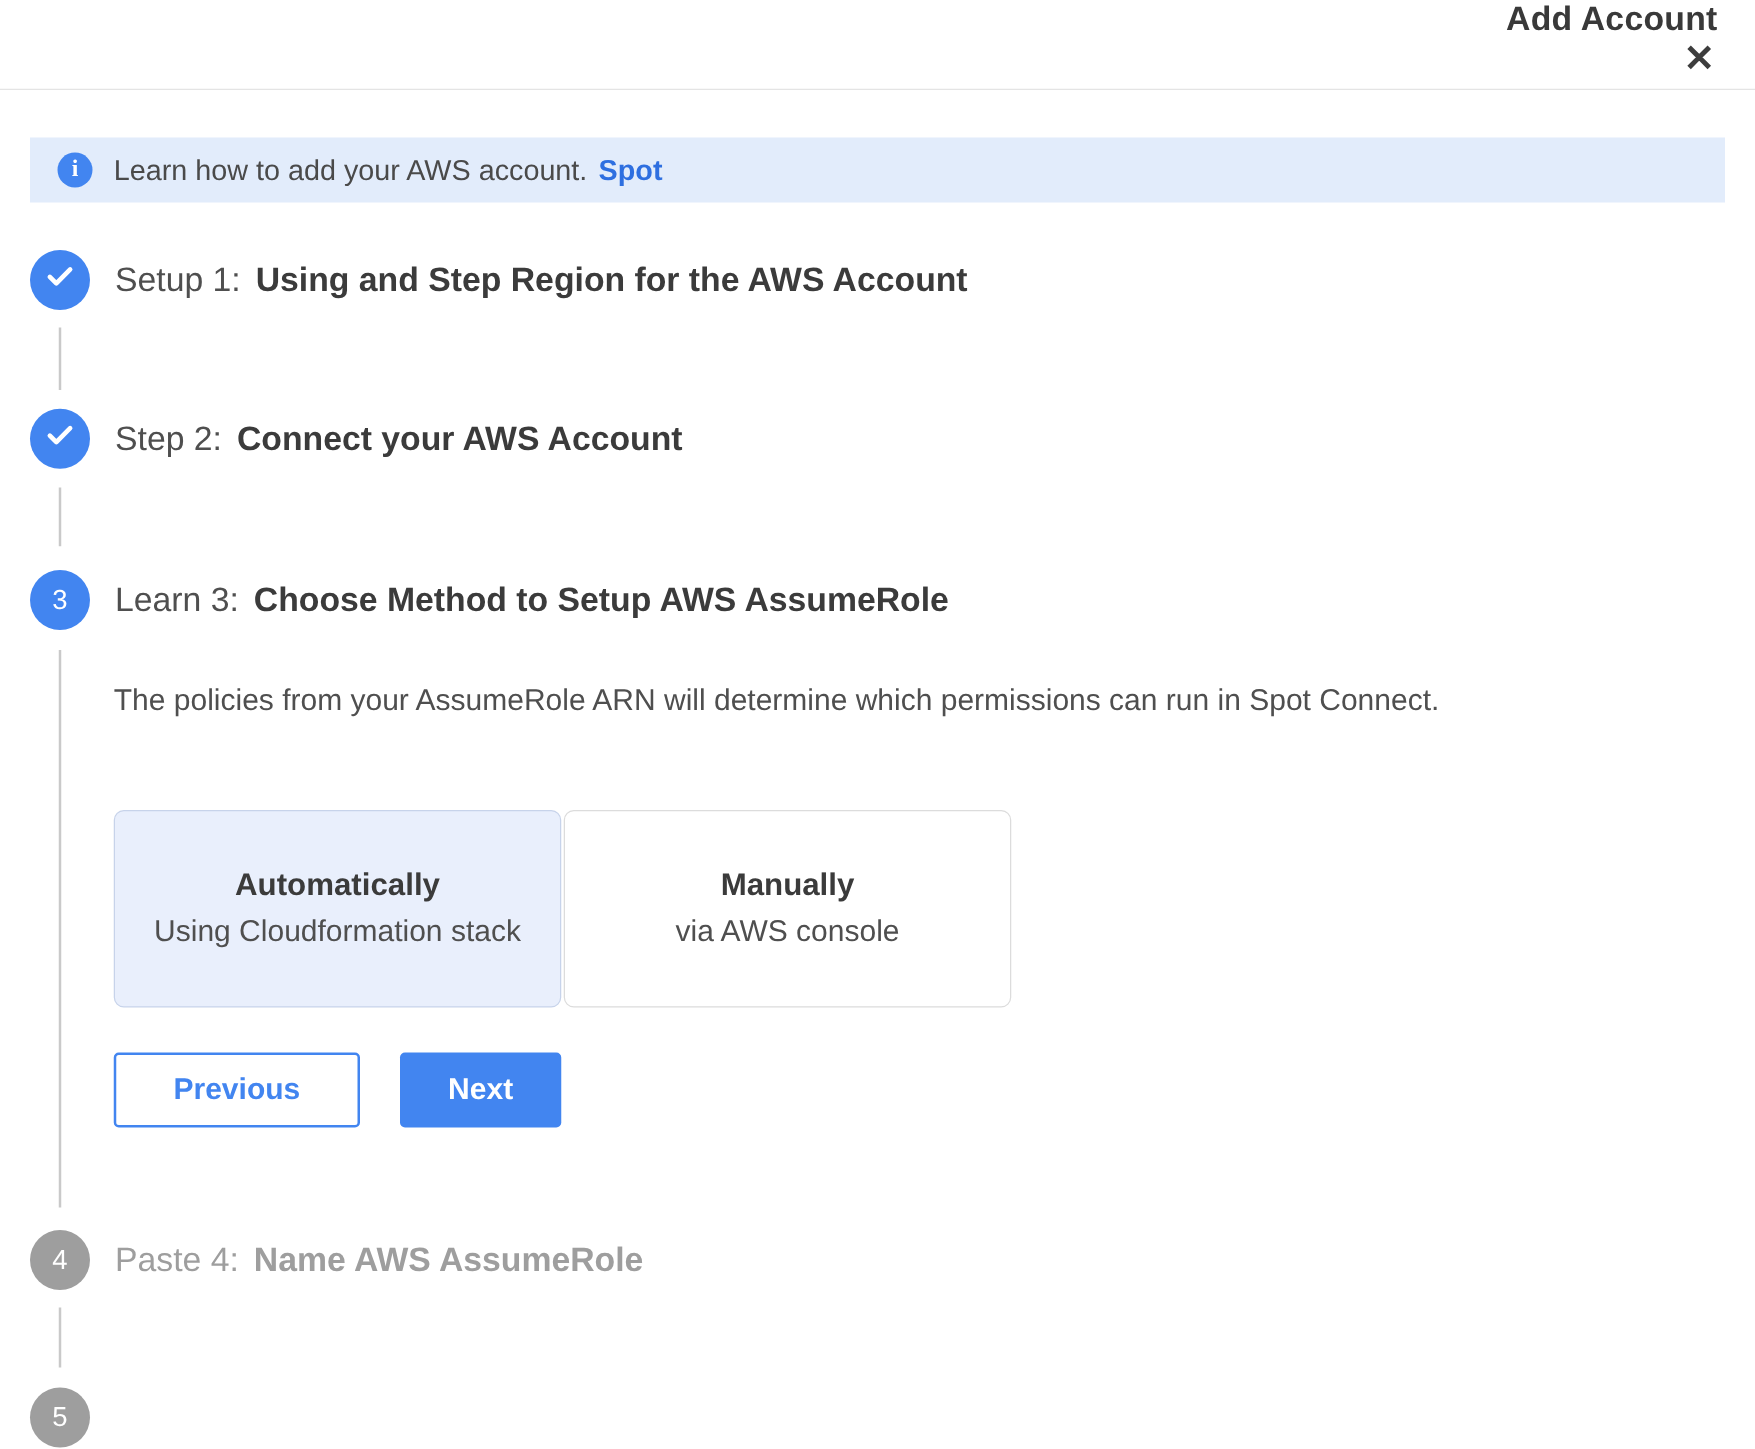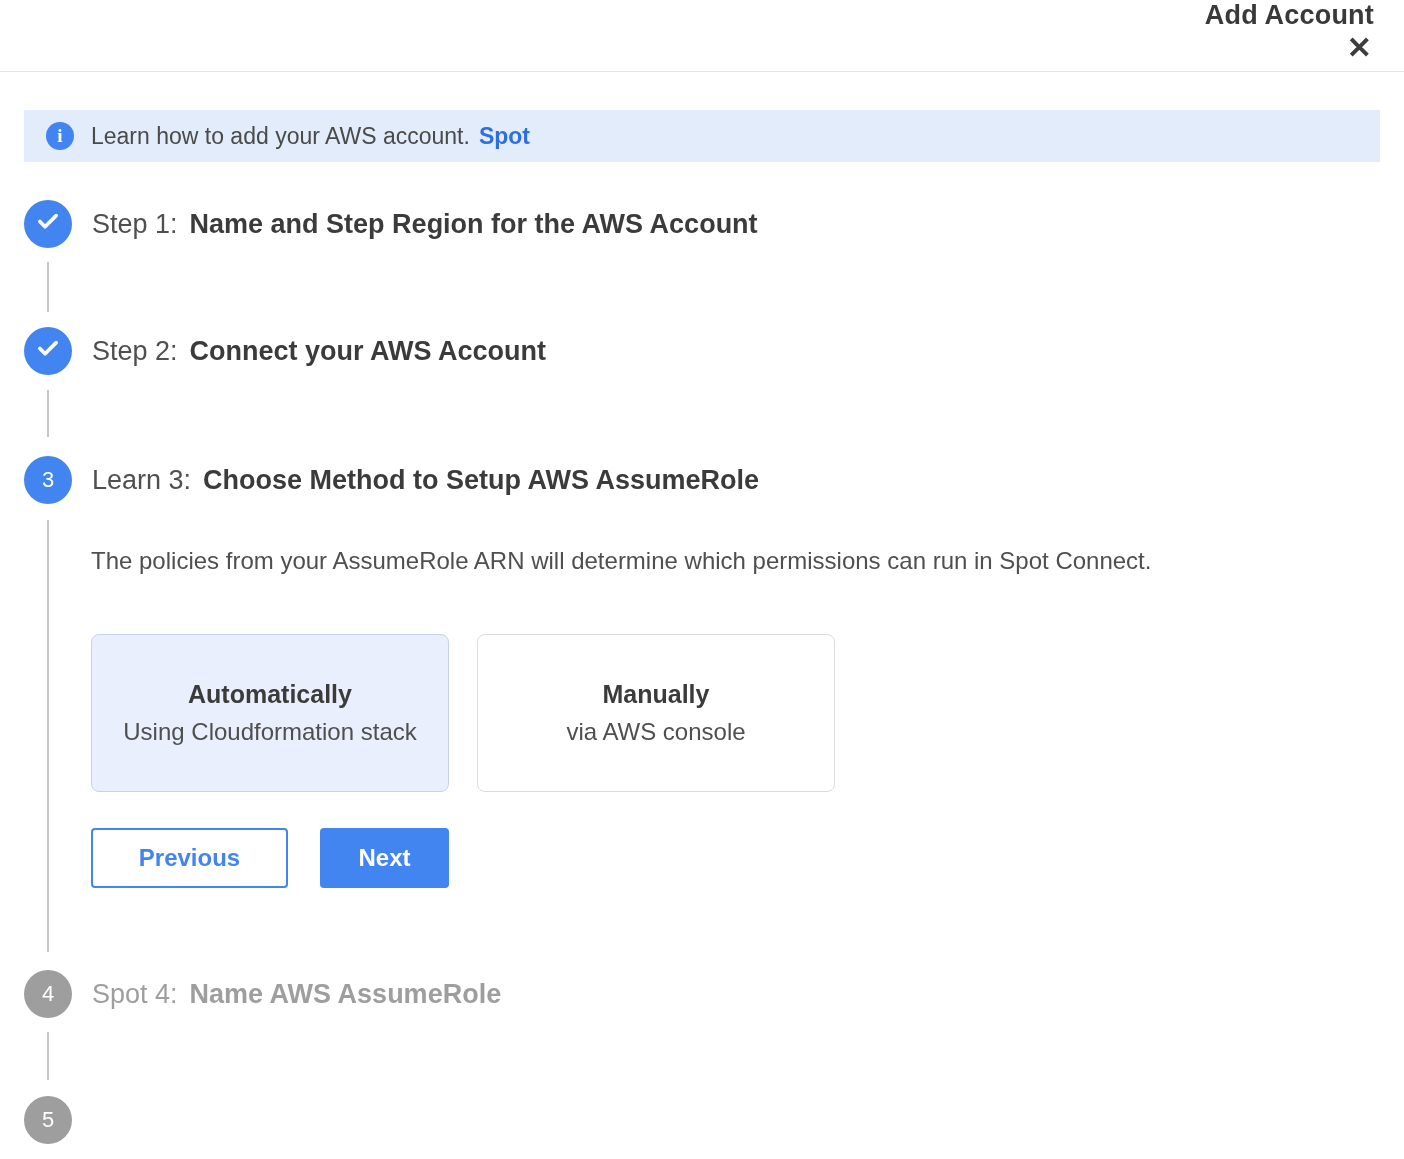--- a/index.html
+++ b/index.html
@@ -64,21 +64,21 @@
   }
   .conn-1{height:50px;margin-top:14px;margin-bottom:15px;}
   .conn-2{height:47px;margin-top:15px;margin-bottom:19px;}
   .conn-4{height:48px;margin-top:14px;margin-bottom:16px;}
   
   .step-body{display:flex;align-items:stretch;margin-bottom:18px;}
   .rail{width:48px;flex:0 0 auto;display:flex;justify-content:center;}
   .rail-line{width:2px;background:var(--connector);margin-top:16px;}
   .body-content{margin-left:19px;padding-bottom:64px;}
   .step-desc{margin-top:40px;font-size:24px;color:var(--body-text);line-height:34px;}
-  .cards{margin-top:56px;display:flex;gap:28px;}
+  .cards{margin-top:70px;display:flex;gap:2px;}
   .method-card{
     width:358px;height:158px;border-radius:8px;cursor:pointer;
     border:1px solid var(--card-border);background:#fff;
     display:flex;flex-direction:column;align-items:center;justify-content:center;
   }
   .method-card.selected{background:var(--selected-card-bg);border-color:var(--selected-card-border);}
   .card-title{font-size:25px;font-weight:700;color:var(--title-text);}
   .card-subtitle{margin-top:9px;font-size:24px;color:var(--body-text);}
   .btn-row{margin-top:36px;display:flex;gap:32px;}
   .btn{
@@ -109,21 +109,21 @@
 
     <div class="step-row">
       <div class="step-circle">
         <span>
           <svg viewBox="0 0 24 24" width="26" height="26" fill="none" stroke="#ffffff" stroke-width="3.4" stroke-linecap="round" stroke-linejoin="round">
               <path d="M4.5 12.5l4.8 4.8L19.5 7"></path>
             </svg>
         </span>
       </div>
       <div class="step-label">
-        <span>Step 1:</span><span class="step-title">Name and Step Region for the AWS Account</span>
+        <span>Setup 1:</span><span class="step-title">Using and Step Region for the AWS Account</span>
       </div>
     </div>
 
     <div class="connector conn-1"></div>
 
     <div class="step-row">
       <div class="step-circle">
         <span>
           <svg viewBox="0 0 24 24" width="26" height="26" fill="none" stroke="#ffffff" stroke-width="3.4" stroke-linecap="round" stroke-linejoin="round">
               <path d="M4.5 12.5l4.8 4.8L19.5 7"></path>
@@ -169,21 +169,21 @@
           <button class="btn btn-primary">Next</button>
         </div>
       </div>
     </div>
 
     <div class="step-row pending">
       <div class="step-circle pending">
         <span>4</span>
       </div>
       <div class="step-label">
-        <span>Spot 4:</span><span class="step-title">Name AWS AssumeRole</span>
+        <span>Paste 4:</span><span class="step-title">Name AWS AssumeRole</span>
       </div>
     </div>
 
     <div class="connector conn-4"></div>
 
     <div class="step-row pending">
       <div class="step-circle pending">
         <span>5</span>
       </div>
     </div>

